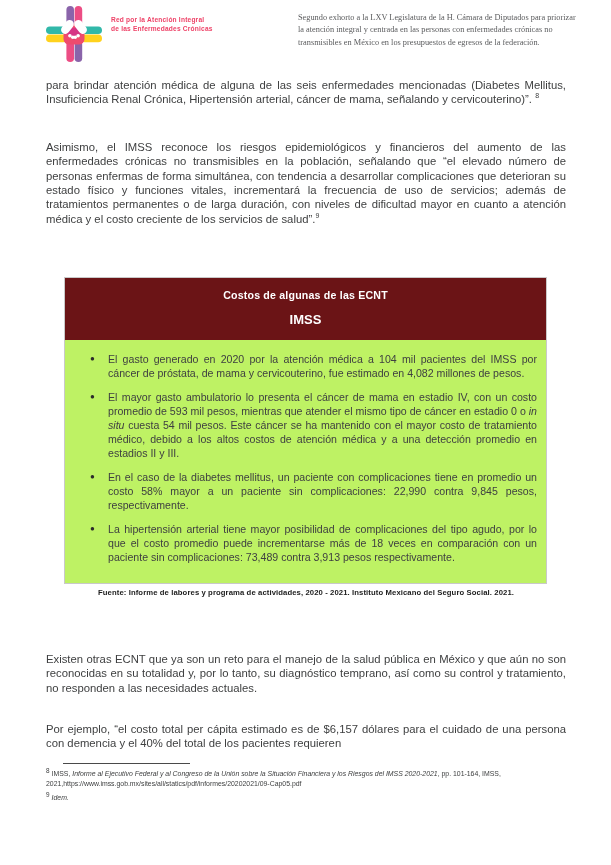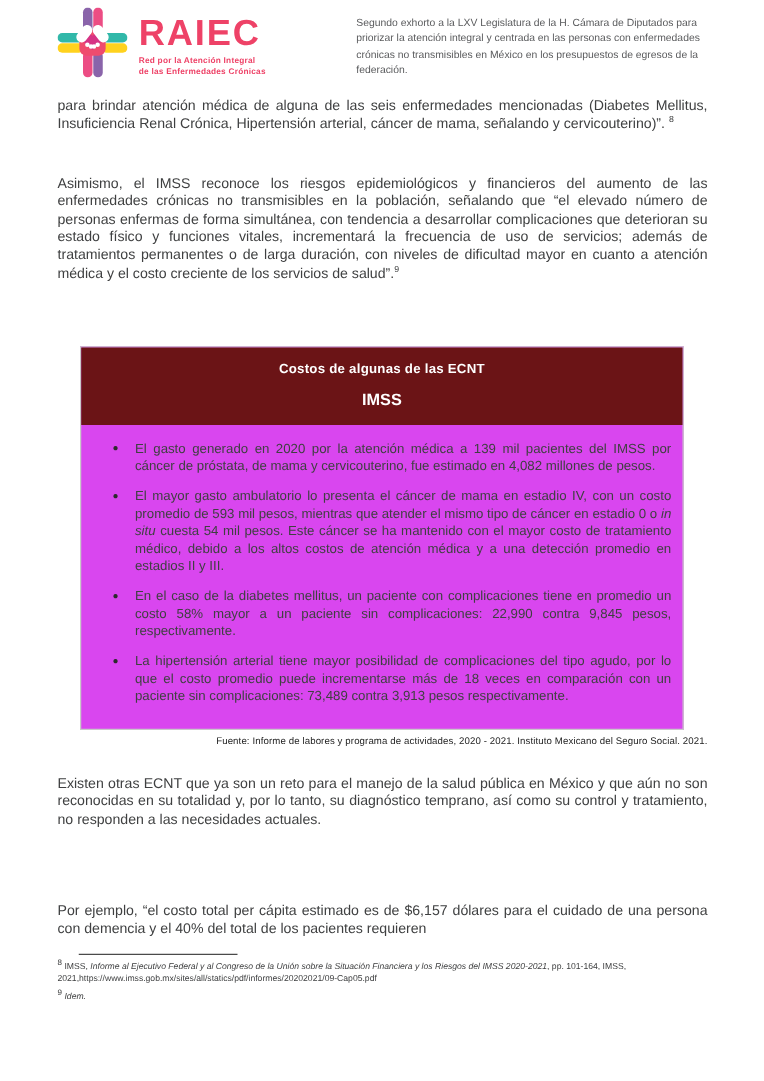--- a/index.html
+++ b/index.html
@@ -10,44 +10,44 @@
     font-family:"Liberation Sans", sans-serif; color:#3F4041;
   }
 
   
   .header-left { position:absolute; top:6px; left:46px; display:flex; align-items:flex-start; }
   .logo-mark { width:56px; height:56px; flex:0 0 auto; }
   .brand-block { margin-left:9px; padding-top:7px; }
   .brand-name { color:#EE4267; font-size:29px; font-weight:bold; letter-spacing:1.5px; line-height:1; }
   .brand-tagline { color:#EE4267; font-size:6.6px; font-weight:bold; line-height:1.3; margin-top:3px; letter-spacing:.2px; }
   .header-note {
-    position:absolute; top:12px; left:285px; width:280px;
-    font-size:8.3px; line-height:1.5; color:#5A5B5D;
+    position:absolute; top:12px; left:298px; width:280px;
+    font-size:8.3px; line-height:1.5; color:#5A5B5D;font-family:Liberation Serif, serif;
   }
 
   
   .para { position:absolute; left:46px; width:520px; font-size:11.3px; line-height:1.27; text-align:justify; }
   #p1 { top:78px; }
   #p2 { top:140px; }
-  #p3 { top:620px; }
+  #p3 { top:652px; }
   #p4 { top:722px; }
   sup.fref { font-size:7px; vertical-align:super; line-height:0; }
 
   
-  .cost-box { position:absolute; top:277px; left:64px; width:483px; border:1px solid #C9C9C9; background:#d946ef; }
+  .cost-box { position:absolute; top:277px; left:64px; width:483px; border:1px solid #C9C9C9; background:#bef264; }
   .cost-box-header { background:#6B1416; color:#ffffff; text-align:center; padding:11px 8px 13px; }
   .cost-box-title { font-size:10.6px; font-weight:bold; letter-spacing:.2px; }
   .cost-box-subtitle { font-size:13px; font-weight:bold; margin-top:11px; }
   .cost-box-body { padding:13px 9px 8px 24px; }
   .bullet-item { position:relative; padding-left:19px; font-size:10.6px; line-height:1.32; text-align:justify; margin-bottom:10px; list-style:none; }
   .bullet-dot { position:absolute; left:1px; top:1px; font-size:8px; color:#2b2b2b; }
 
   .source-note {
-    position:absolute; top:588px; left:46px; width:520px; text-align:right;
-    font-size:7.7px; font-weight:normal; color:#1c1c1c; letter-spacing:.1px;
+    position:absolute; top:588px; left:46px; width:520px; text-align:center;
+    font-size:7.7px; font-weight:bold; color:#1c1c1c; letter-spacing:.1px;
   }
 
   
   .section-heading {
     position:absolute; top:609px; left:50px; width:512px; text-align:center;
     color:#A73A90; font-size:13.8px; font-weight:bold; font-style:italic; line-height:1.2;
     letter-spacing:.1px;
   }
 
   
@@ -80,41 +80,40 @@
           <rect x="17.2" y="13.2" width="8.4" height="15.5" rx="4.2" transform="rotate(38 21.4 21)"></rect>
           <rect x="30.4" y="13.2" width="8.4" height="15.5" rx="4.2" transform="rotate(-38 34.6 21)"></rect>
           <circle cx="23.9" cy="29.8" r="1.8"></circle>
           <circle cx="26.8" cy="31.2" r="1.8"></circle>
           <circle cx="29.2" cy="31.2" r="1.8"></circle>
           <circle cx="32.1" cy="29.8" r="1.8"></circle>
         </g>
       </svg>
     </span>
     <div class="brand-block">
-      <div class="brand-name">RAIEC</div>
       <div class="brand-tagline">
         <div>Red por la Atención Integral</div>
         <div>de las Enfermedades Crónicas</div>
       </div>
     </div>
   </div>
   <div class="header-note">Segundo exhorto a la LXV Legislatura de la H. Cámara de Diputados para priorizar la atención integral y centrada en las personas con enfermedades crónicas no transmisibles en México en los presupuestos de egresos de la federación.</div>
 
   <p class="para" id="p1"><span>para brindar atención médica de alguna de las seis enfermedades mencionadas (Diabetes Mellitus, Insuficiencia Renal Crónica, Hipertensión arterial, cáncer de mama, señalando y cervicouterino)”.</span> <sup class="fref">8</sup></p>
 
   <p class="para" id="p2"><span>Asimismo, el IMSS reconoce los riesgos epidemiológicos y financieros del aumento de las enfermedades crónicas no transmisibles en la población, señalando que “el elevado número de personas enfermas de forma simultánea, con tendencia a desarrollar complicaciones que deterioran su estado físico y funciones vitales, incrementará la frecuencia de uso de servicios; además de tratamientos permanentes o de larga duración, con niveles de dificultad mayor en cuanto a atención médica y el costo creciente de los servicios de salud”.</span><sup class="fref">9</sup></p>
 
   <div class="cost-box">
     <div class="cost-box-header">
       <div class="cost-box-title">Costos de algunas de las ECNT</div>
       <div class="cost-box-subtitle">IMSS</div>
     </div>
     <div class="cost-box-body">
       <ul>
-        <li class="bullet-item"><span class="bullet-dot">●</span><span>El gasto generado en 2020 por la atención médica a 139 mil pacientes del IMSS por cáncer de próstata, de mama y cervicouterino, fue estimado en 4,082 millones de pesos.</span><i></i><span></span></li>
+        <li class="bullet-item"><span class="bullet-dot">●</span><span>El gasto generado en 2020 por la atención médica a 104 mil pacientes del IMSS por cáncer de próstata, de mama y cervicouterino, fue estimado en 4,082 millones de pesos.</span><i></i><span></span></li>
         <li class="bullet-item"><span class="bullet-dot">●</span><span>El mayor gasto ambulatorio lo presenta el cáncer de mama en estadio IV, con un costo promedio de 593 mil pesos, mientras que atender el mismo tipo de cáncer en estadio 0 o </span><i>in situ</i><span> cuesta 54 mil pesos. Este cáncer se ha mantenido con el mayor costo de tratamiento médico, debido a los altos costos de atención médica y a una detección promedio en estadios II y III.</span></li>
         <li class="bullet-item"><span class="bullet-dot">●</span><span>En el caso de la diabetes mellitus, un paciente con complicaciones tiene en promedio un costo 58% mayor a un paciente sin complicaciones: 22,990 contra 9,845 pesos, respectivamente.</span><i></i><span></span></li>
         <li class="bullet-item"><span class="bullet-dot">●</span><span>La hipertensión arterial tiene mayor posibilidad de complicaciones del tipo agudo, por lo que el costo promedio puede incrementarse más de 18 veces en comparación con un paciente sin complicaciones: 73,489 contra 3,913 pesos respectivamente.</span><i></i><span></span></li>
       </ul>
     </div>
   </div>
 
   <div class="source-note">Fuente: Informe de labores y programa de actividades, 2020 - 2021. Instituto Mexicano del Seguro Social. 2021.</div>
 
 

